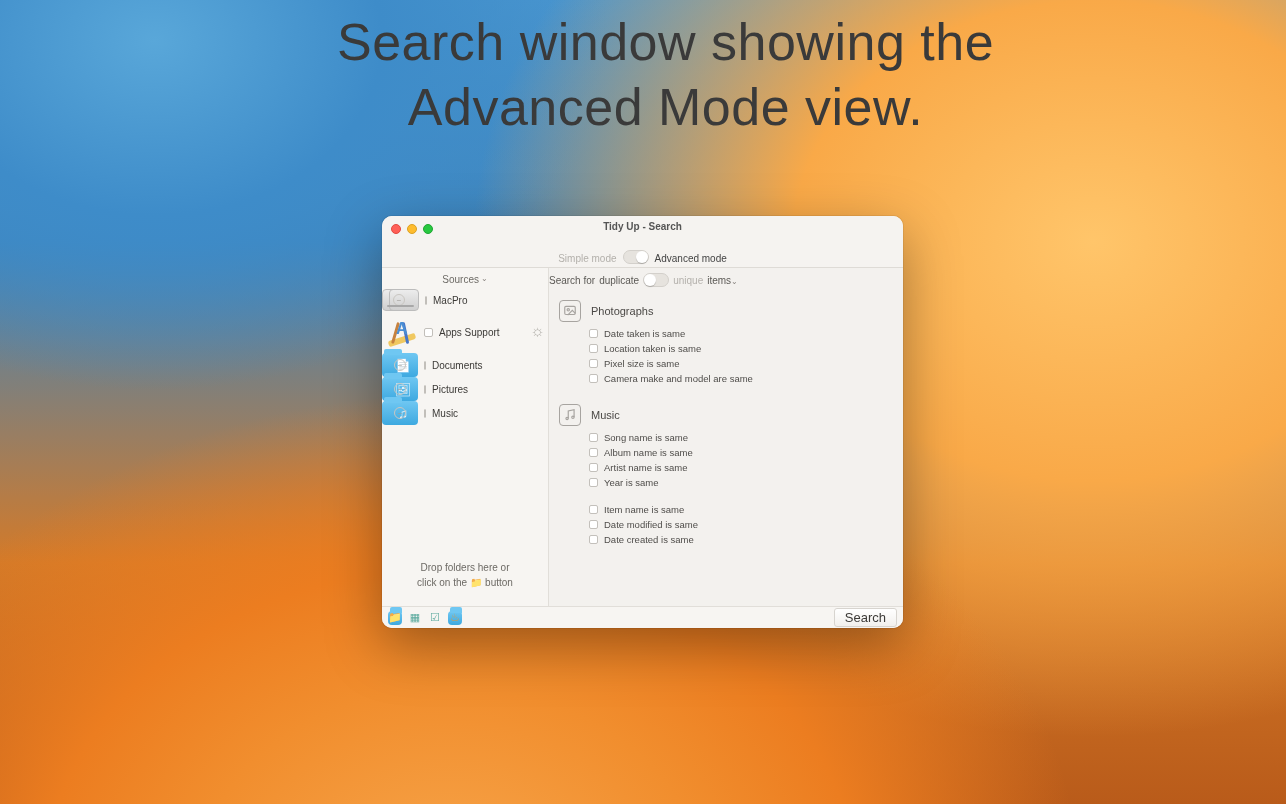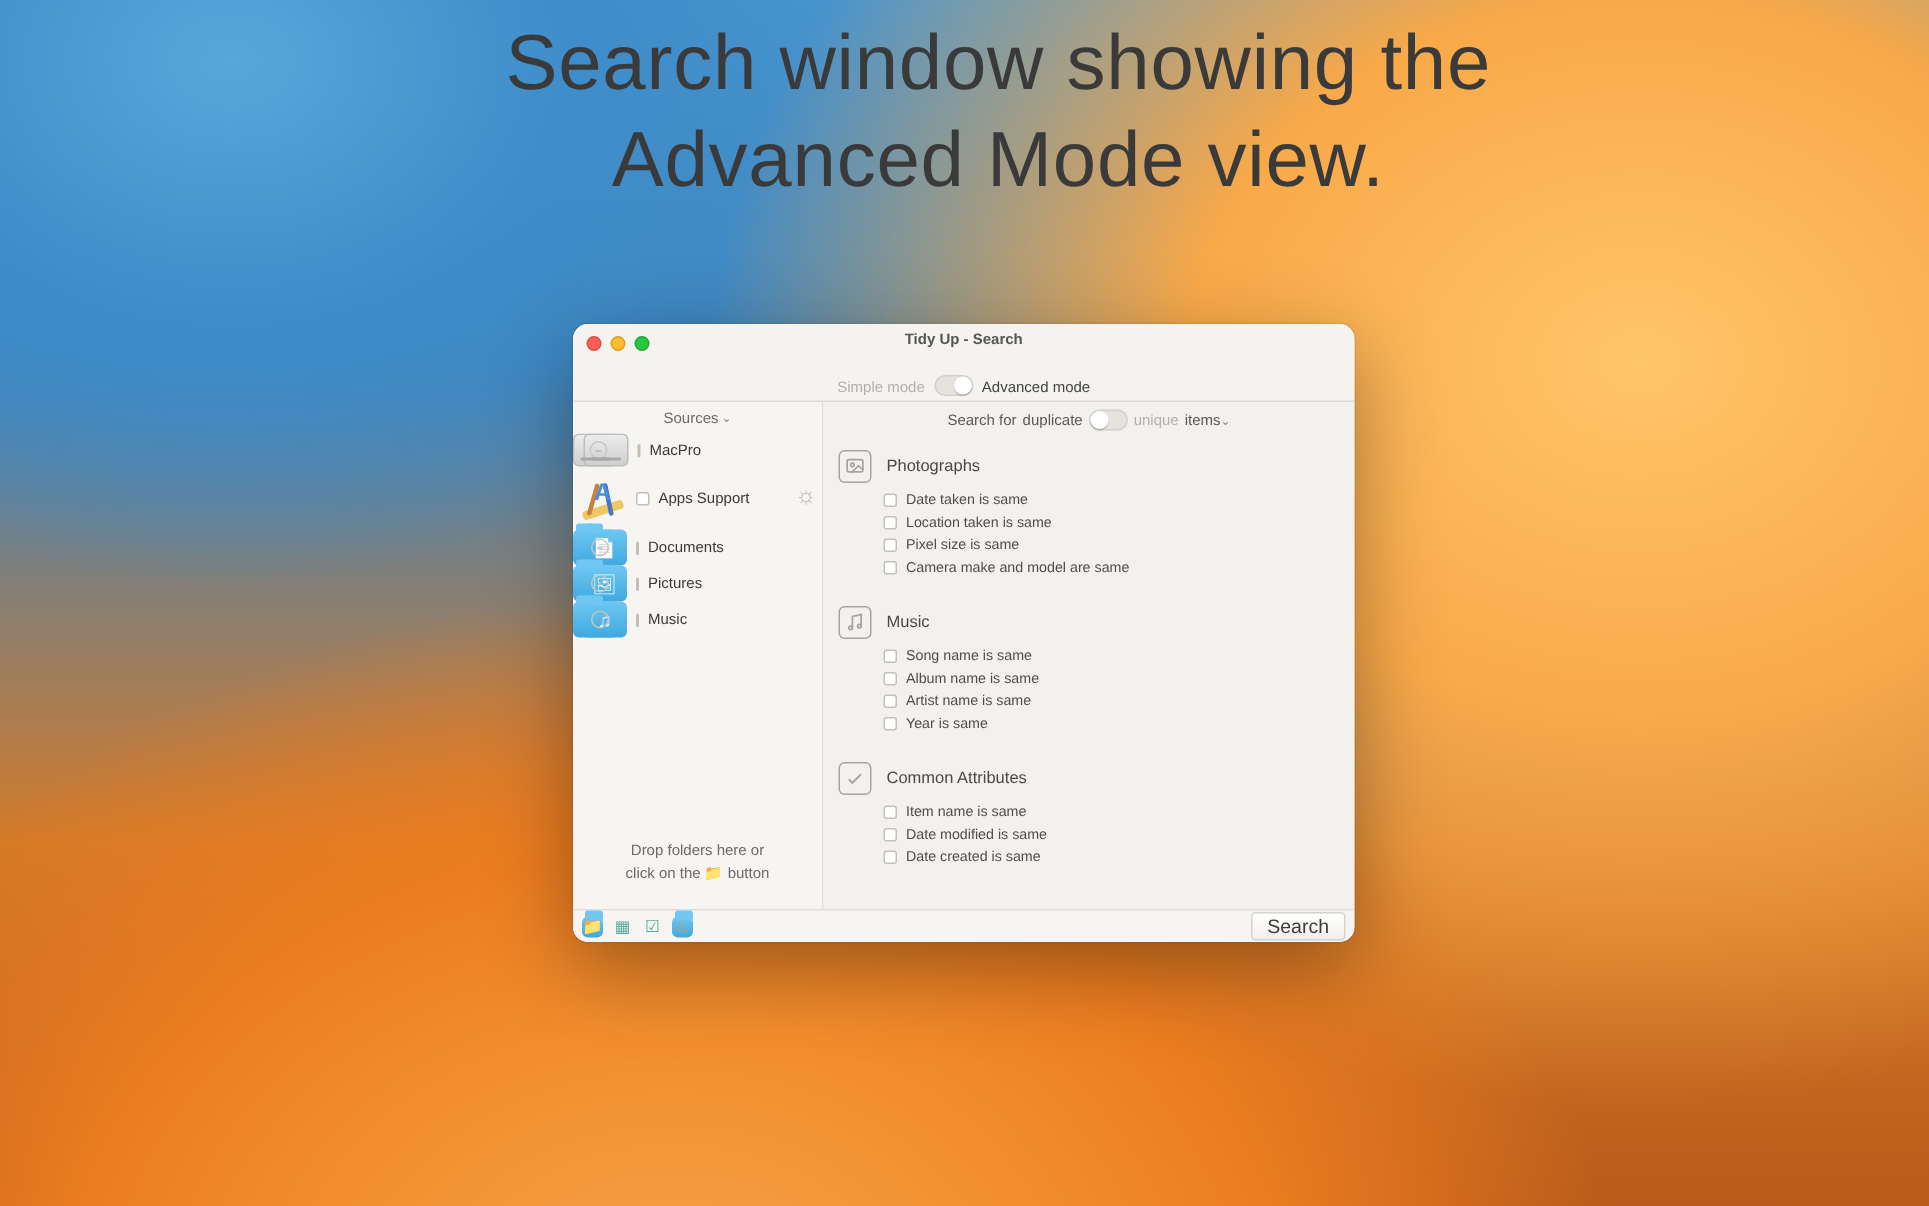--- a/index.html
+++ b/index.html
@@ -131,21 +131,21 @@
   padding:10px 14px 16px; line-height:1.5;
 }
 
 .main {
   flex:1; display:flex; flex-direction:column; min-width:0;
   background:#f3f1ee;
 }
 .dup-bar {
   font-size:10px; color:#5b5955;
   padding:5px 0 3px;
-  display:flex; align-items:center; justify-content:center; gap:4px;
+  display:flex; align-items:center; justify-content:flex-start; gap:4px;
 }
 .dup-bar .dim { color:#b4b1ac; }
 .scroll {
   flex:1; overflow:auto; margin:0 4px 0 0; position:relative;
 }
 .scroll::-webkit-scrollbar{width:6px;}
 .scroll::-webkit-scrollbar-thumb{background:#c4c1bc;border-radius:3px;}
 .section { padding:4px 10px 8px 10px; }
 .sec-header { display:flex; align-items:center; gap:10px; padding:6px 0 4px; }
 .sec-icon {
@@ -335,28 +335,20 @@
             <div class="option-row rel">
               <span class="opt-chk"></span>
               <span>Artist name is same</span>
             </div>
             <div class="option-row rel">
               <span class="opt-chk"></span>
               <span>Year is same</span>
             </div>
           </div>
           <div class="section">
-            <div class="sec-header">
-              <div class="sec-icon">
-                <svg width="14" height="14" viewBox="0 0 24 24" fill="none" stroke="currentColor" stroke-width="2.4">
-                  <path d="M5 13l4 4L19 7"></path>
-                </svg>
-              </div>
-              <div class="sec-title">Common Attributes</div>
-            </div>
             <div class="option-row rel">
               <span class="opt-chk"></span>
               <span>Item name is same</span>
             </div>
             <div class="option-row rel">
               <span class="opt-chk"></span>
               <span>Date modified is same</span>
             </div>
             <div class="option-row rel">
               <span class="opt-chk"></span>

